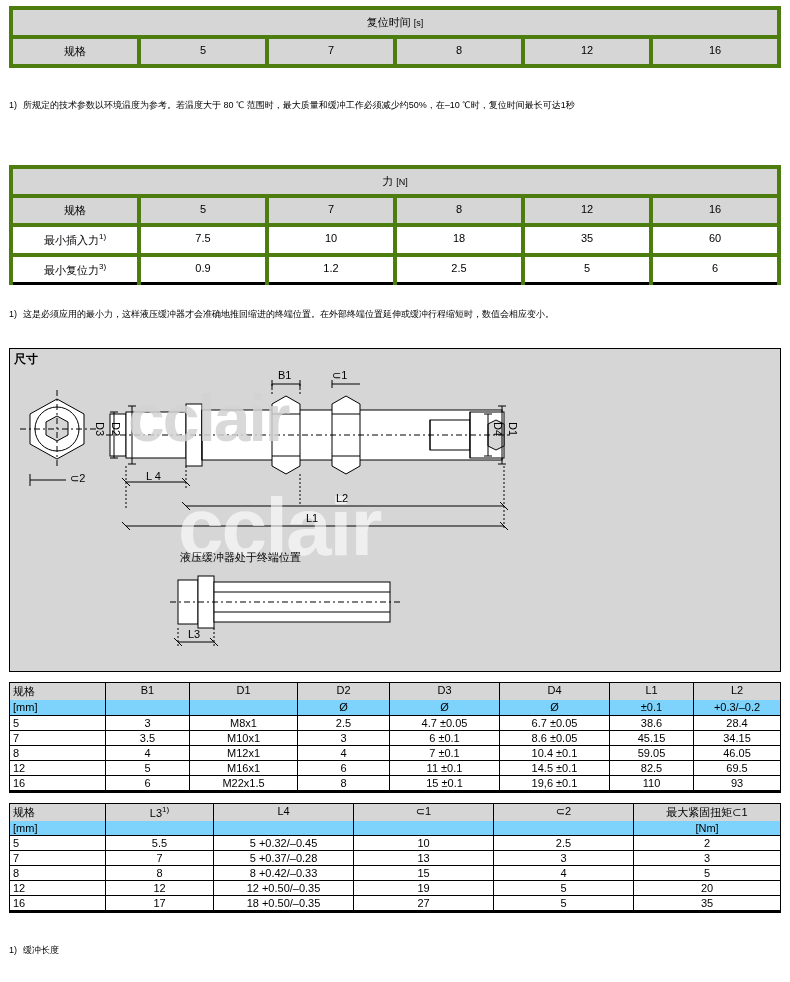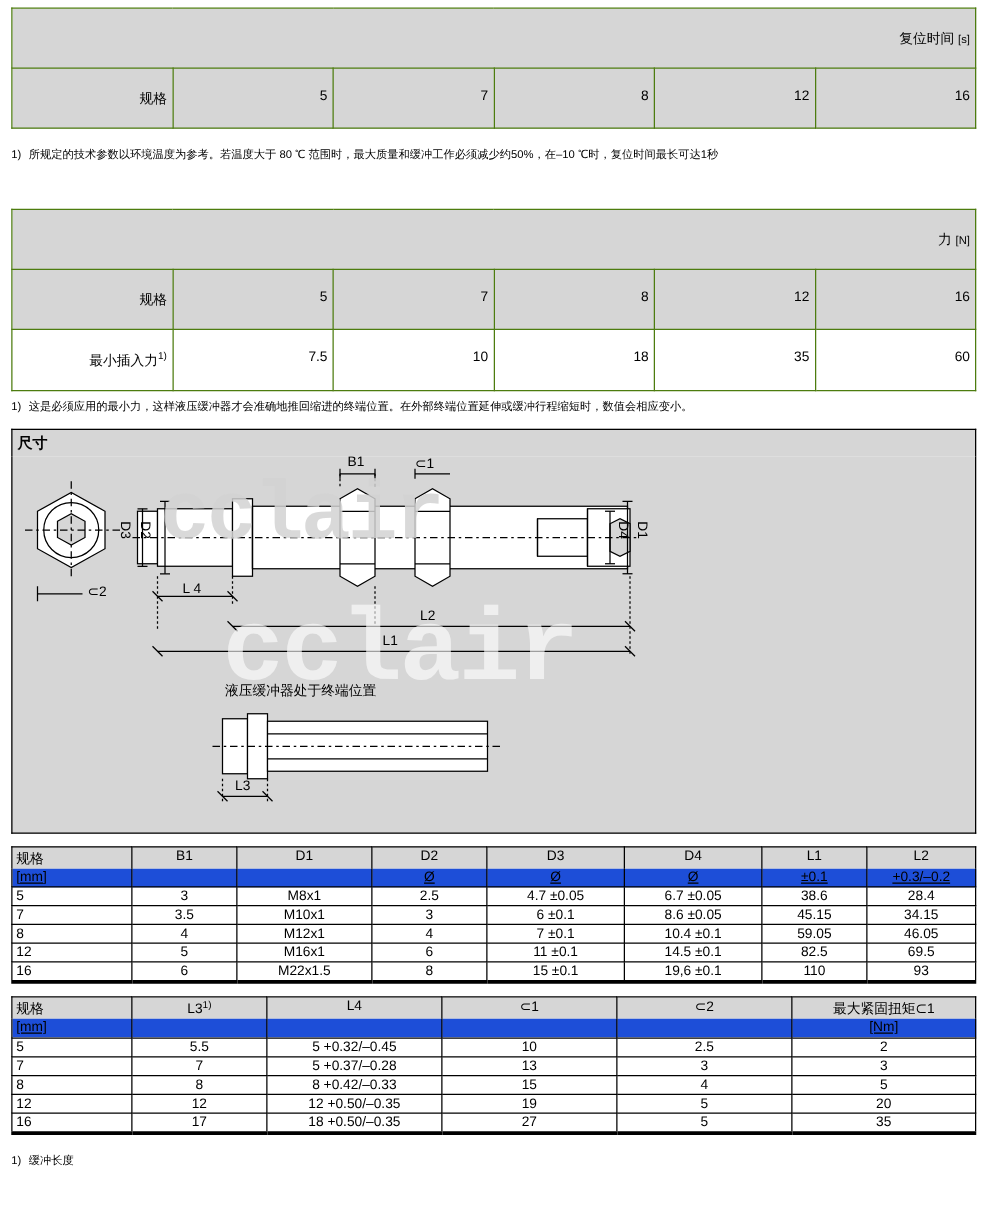--- a/index.html
+++ b/index.html
@@ -22,25 +22,25 @@
     height: 982px;
   }
   
   table.spec {
     border-collapse: collapse;
     width: 772px;
     margin: 0 auto;
     table-layout: fixed;
   }
   table.spec td, table.spec th {
-    border: 1px solid #4d7c0f;
-    padding: 16px 4px;
+    border: 4px solid #4d7c0f;
+    padding: 5px 4px;
     font-size: 11px;
     font-weight: normal;
-    text-align: right;
+    text-align: center;
     vertical-align: top;
     background: #ffffff;
     height: 15px;
     box-sizing: border-box;
   }
   .sec-title td {
     background: #d6d6d6 !important;
     font-weight: bold;
     border-bottom: 1px solid #000;
     font-size: 12px;
@@ -56,21 +56,21 @@
     font-size: 8px;
     vertical-align: super;
   }
   .note {
     font-size: 9px;
     line-height: 1.45;
     margin: 0;
   }
   .notes-block {
     width: 772px;
-    margin: 0 auto;
+    margin: 17px auto;
   }
   .notes-block p {
     margin: 0 0 1px 0;
   }
   .note-idx {
     display: inline-block;
     width: 14px;
   }
   
   .dims-header {
@@ -95,21 +95,21 @@
     box-sizing: border-box;
     overflow: hidden;
   }
   .fig-caption {
     position: absolute;
     font-size: 11px;
     color: #000;
   }
   .watermark {
     position: absolute;
-    font-family: Liberation Mono, monospace;
+    font-family: Liberation Sans, sans-serif;
     font-weight: bold;
     color: rgba(255,255,255,0.62);
     letter-spacing: -2px;
     pointer-events: none;
     user-select: none;
     text-align: center;
   }
   .wm1 {
     left: 168px;
     top: 110px;
@@ -139,24 +139,23 @@
     background: #ffffff;
   }
   table.dimtab td.left {
     text-align: left;
   }
   table.dimtab tr.head td {
     background: #d6d6d6;
     border-bottom: none;
   }
   table.dimtab tr.head2 td {
-    background: #1d4ed8;
+    background: #7dd3fc;
     border-top: none;
     border-bottom: 1px solid #000;
-    text-decoration: underline;
   }
   .small {
     font-size: 9px;
   }
   .spacer6 { height: 6px; }
   .spacer10 { height: 10px; }
   .spacer14 { height: 14px; }
   .spacer18 { height: 18px; }
   svg { display: block; }
 </style>
@@ -209,20 +208,28 @@
       <td style="width:114px">12</td>
       <td>16</td>
     </tr>
     <tr>
       <td><span>最小插入力</span><span class="sup">1)</span></td>
       <td>7.5</td>
       <td>10</td>
       <td>18</td>
       <td>35</td>
       <td>60</td>
+    </tr>
+    <tr class="thickline">
+      <td><span>最小复位力</span><span class="sup">3)</span></td>
+      <td>0.9</td>
+      <td>1.2</td>
+      <td>2.5</td>
+      <td>5</td>
+      <td>6</td>
     </tr>
   </tbody>
     </table>
 
   <div class="spacer6"></div>
   <div class="notes-block">
     <p class="note"><span class="note-idx">1)</span><span>这是必须应用的最小力，这样液压缓冲器才会准确地推回缩进的终端位置。在外部终端位置延伸或缓冲行程缩短时，数值会相应变小。</span></p>
   </div>
 
   <div class="spacer10"></div>

